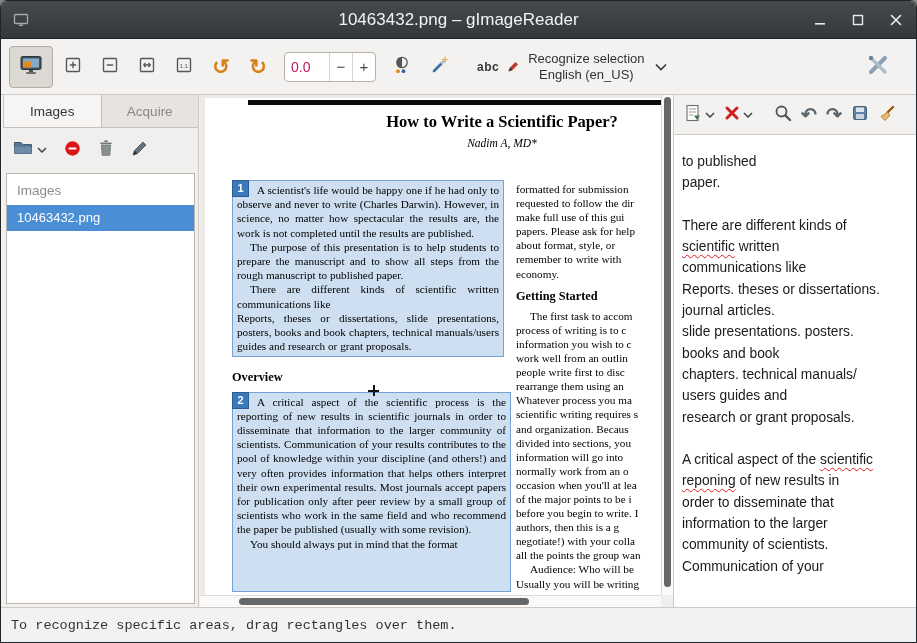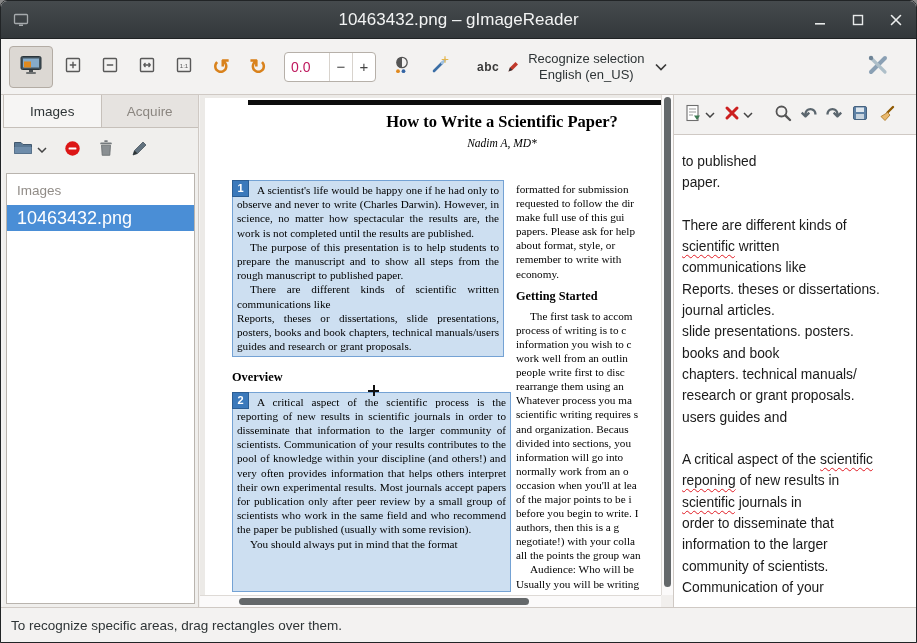--- a/index.html
+++ b/index.html
@@ -36,21 +36,21 @@
   
   .left-panel{position:absolute;left:2px;top:94px;width:196px;bottom:35px;background:#f0efed;border-right:1px solid #cfc9c4;}
   .tabbar{display:flex;height:33px;background:#e6e3e0;border-bottom:1px solid #c6c0ba;}
   .tab{flex:1;display:flex;align-items:center;justify-content:center;font-size:13.5px;color:#8b8680;}
   .tab.active{background:#f6f5f4;color:#2e3436;border:1px solid #c6c0ba;border-bottom:none;border-top:none;font-weight:normal;}
   .side-toolbar{height:44px;display:flex;align-items:center;padding:0 10px;gap:7px;}
   .side-btn{display:flex;align-items:center;gap:4px;}
   .gap-l{margin-left:10px;}
   .image-list{position:absolute;left:3px;right:3px;top:78px;bottom:3px;background:#fff;border:1px solid #b9b4ae;}
   .list-header{color:#918c87;font-size:13.5px;padding:9px 10px 7px;}
-  .list-item.selected{background:var(--selection-blue,#4a8ed6);color:#fff;font-size:18px;padding:5px 10px;height:26px;line-height:16px;}
+  .list-item.selected{background:var(--selection-blue,#4a8ed6);color:#fff;font-size:13px;padding:5px 10px;height:26px;line-height:16px;}
   
   .center-panel{position:absolute;left:199px;top:94px;width:473px;bottom:35px;background:#eceae7;padding-left:40px;}
   .page-viewport{position:absolute;left:5px;top:3px;width:456px;height:498px;background:#fff;overflow:hidden;}
   .sheet{position:absolute;left:0;top:0;width:594px;height:720px;background:#fff;color:#000;font-family:"Liberation Serif",serif;}
   .scan-bar{position:absolute;left:43px;top:2px;width:551px;height:5px;background:#0d0d0d;}
   .doc-title{position:absolute;left:0;top:14px;width:594px;text-align:center;font-size:16.5px;font-weight:bold;}
   .doc-author{position:absolute;left:0;top:39px;width:594px;text-align:center;font-style:italic;font-size:11.5px;}
   .col-left{position:absolute;left:27px;top:82px;width:272px;font-size:11.2px;line-height:14.2px;text-align:justify;}
   .region{position:relative;background:var(--region-fill,#cddff1);border:1px solid var(--region-border,#74a2d4);padding:2px 4px 3px;}
   .region.r2{width:279px;min-height:200px;}
@@ -79,21 +79,21 @@
   .ot-btn{display:flex;align-items:center;gap:3px;}
   .ot-gap{margin-left:12px;}
   .arrow-glyph{font-size:19px;line-height:1;color:#5b666e;font-weight:bold;}
   .output-area{position:absolute;left:0;right:0;top:40px;bottom:0;background:#fff;overflow:hidden;
     padding:16px 6px 0 8px;font-size:13.8px;line-height:21.3px;color:#1a1a1a;}
   .out-line{min-height:21.3px;white-space:pre-wrap;}
   .sq{text-decoration:underline;text-decoration-style:wavy;text-decoration-color:var(--squiggle-red,#e01b24);
     text-decoration-thickness:1px;text-underline-offset:2.5px;}
   
   .statusbar{position:absolute;left:0;right:0;bottom:0;height:35px;background:#f3f2f1;border-top:1px solid #cfc9c4;
-    display:flex;align-items:center;padding:0 10px;font-size:13.5px;color:#2e3436;}
+    display:flex;align-items:center;padding:0 10px;font-size:13.5px;color:#2e3436;font-family:Liberation Mono, monospace;}
   .chev{display:block;}
 </style>
 </head>
 <body>
 
 <div class="window">
 
   <div class="titlebar">
     <span class="app-icon">
       <svg width="16" height="16" viewBox="0 0 16 16">
@@ -403,26 +403,25 @@
         <div class="out-line"><span>paper.</span></div>
         <div class="out-line"></div>
         <div class="out-line"><span>There are different kinds of</span></div>
         <div class="out-line"><span class="sq">scientific</span><span> written</span></div>
         <div class="out-line"><span>communications like</span></div>
         <div class="out-line"><span>Reports. theses or dissertations.</span></div>
         <div class="out-line"><span>journal articles.</span></div>
         <div class="out-line"><span>slide presentations. posters.</span></div>
         <div class="out-line"><span>books and book</span></div>
         <div class="out-line"><span>chapters. technical manuals/</span></div>
+        <div class="out-line"><span>users guides and</span></div>
         <div class="out-line"><span>research or grant proposals.</span></div>
-        <div class="out-line"><span>users guides and</span></div>
         <div class="out-line"></div>
         <div class="out-line"><span>A critical aspect of the </span><span class="sq">scientific</span></div>
         <div class="out-line"><span class="sq">reponing</span><span> of new results in</span></div>
-        <div class="out-line"><span class="sq">scientific</span><span> journals in</span></div>
         <div class="out-line"><span>order to disseminate that</span></div>
         <div class="out-line"><span>information to the larger</span></div>
         <div class="out-line"><span>community of scientists.</span></div>
         <div class="out-line"><span>Communication of your</span></div>
       </div>
   </div>
 
   <div class="statusbar">
     <span>To recognize specific areas, drag rectangles over them.</span>
   </div>

